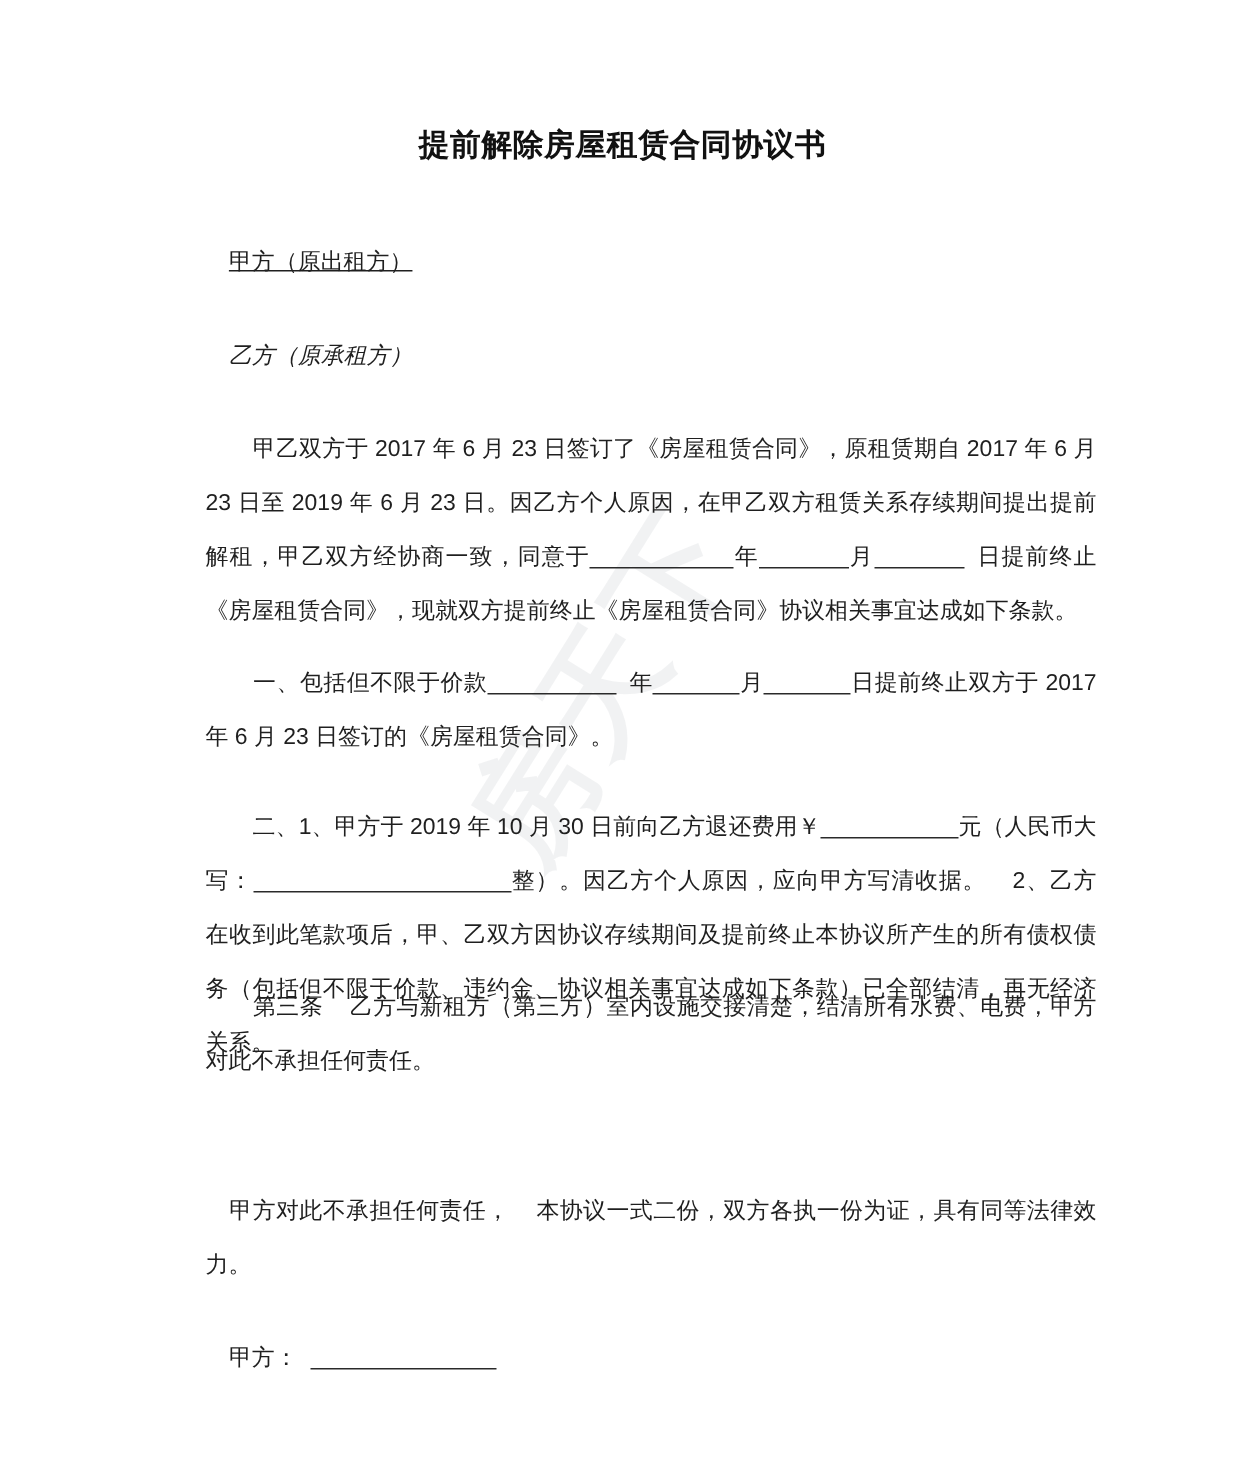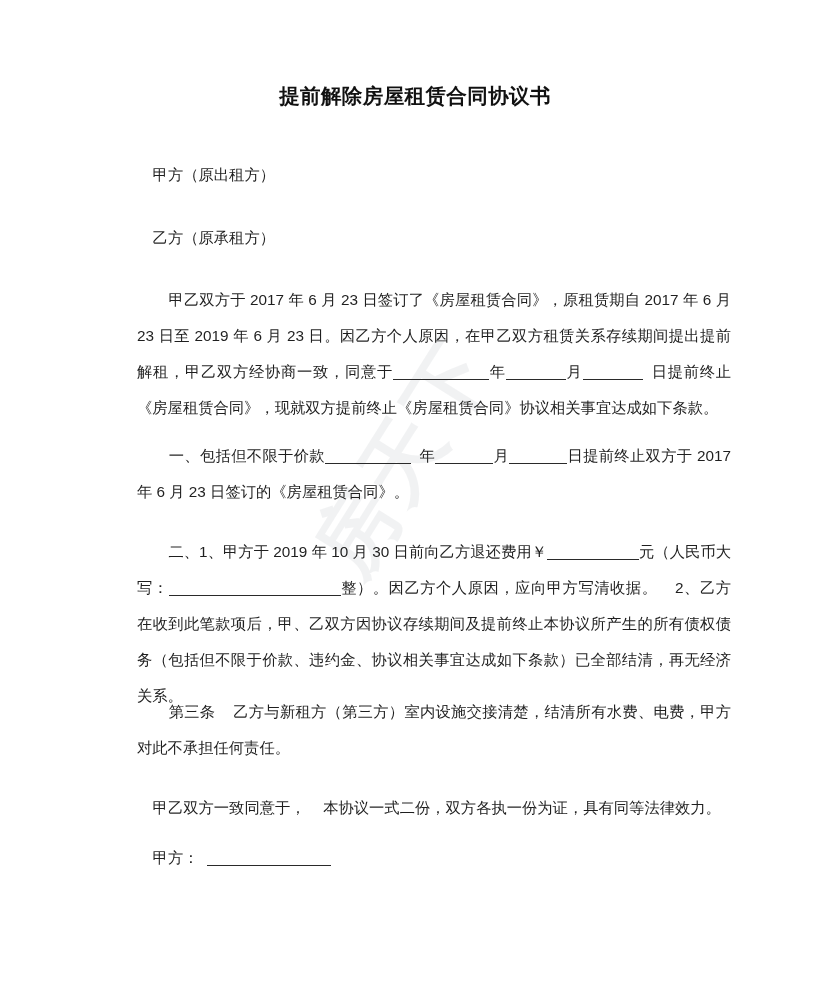--- a/index.html
+++ b/index.html
@@ -80,28 +80,28 @@
     height: 15px;
   }
   .blank.w-xl { width: 96px; }
   .blank.w-lg { width: 86px; }
   .blank.w-md { width: 60px; }
   .blank.w-sm { width: 58px; }
   .blank.w-money { width: 92px; }
   .blank.w-upper { width: 172px; }
   .blank.w-sign { width: 124px; }
 
-  .p-jia    { top: 157px; }
-  .p-yi     { top: 220px; }
+  .p-jia    { top: 157px; text-decoration: underline; }
+  .p-yi     { top: 220px; font-style: italic; }
   .p-main   { top: 282px; }
   .p-one    { top: 438px; }
   .p-two    { top: 534px; }
-  .p-three  { top: 694px; }
+  .p-three  { top: 654px; }
   .p-effect { top: 790px; }
-  .p-sign   { top: 840px; }
+  .p-sign   { top: 888px; }
 </style>
 </head>
 <body>
 
 <div class="page">
 
   <div class="watermark">
     <span>房天下</span>
   </div>
 
@@ -127,21 +127,21 @@
 
     <div class="block p-two last-line-left">
       <span class="indent2"></span><span>二、</span><span>1、</span><span>甲方于 2019 年 10 月 30 日前向乙方退还费用￥</span><span class="blank w-money"></span><span>元（人民币大写：</span><span class="blank w-upper"></span><span>整）。因乙方个人原因，应向甲方写清收据。</span><span class="gap-md"></span><span>2、</span><span>乙方在收到此笔款项后，甲、乙双方因协议存续期间及提前终止本协议所产生的所有债权债务（包括但不限于价款、违约金、协议相关事宜达成如下条款）已全部结清，再无经济关系。</span>
     </div>
 
     <div class="block p-three last-line-left">
       <span class="indent2"></span><span>第三条</span><span class="gap-md"></span><span>乙方与新租方（第三方）室内设施交接清楚，结清所有水费、电费，甲方对此不承担任何责任。</span>
     </div>
 
     <div class="block p-effect last-line-left">
-      <span class="indent1"></span><span>甲乙双方一致同意于，</span><span class="gap-md"></span><span>本协议一式二份，双方各执一份为证，具有同等法律效力。</span>
+      <span class="indent1"></span><span>甲方对此不承担任何责任，</span><span class="gap-md"></span><span>本协议一式二份，双方各执一份为证，具有同等法律效力。</span>
     </div>
 
     <div class="block p-sign last-line-left">
       <span class="indent1"></span><span>甲方：</span><span class="gap-sm"></span><span class="blank w-sign"></span>
     </div>
 
   </div>
 </div>
 
 </body></html>

